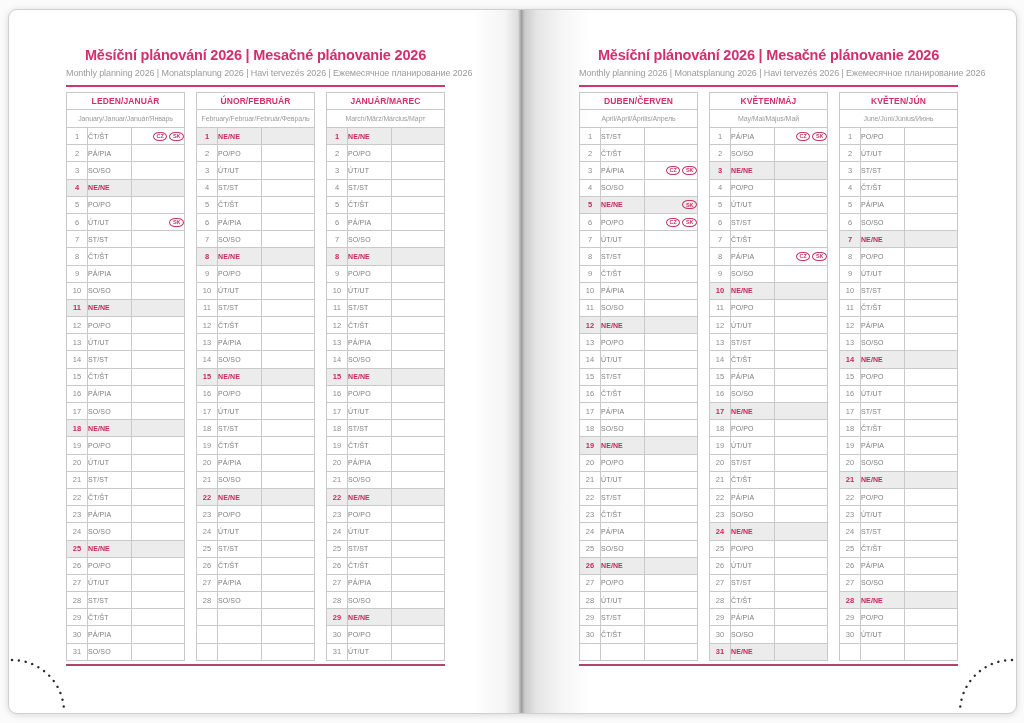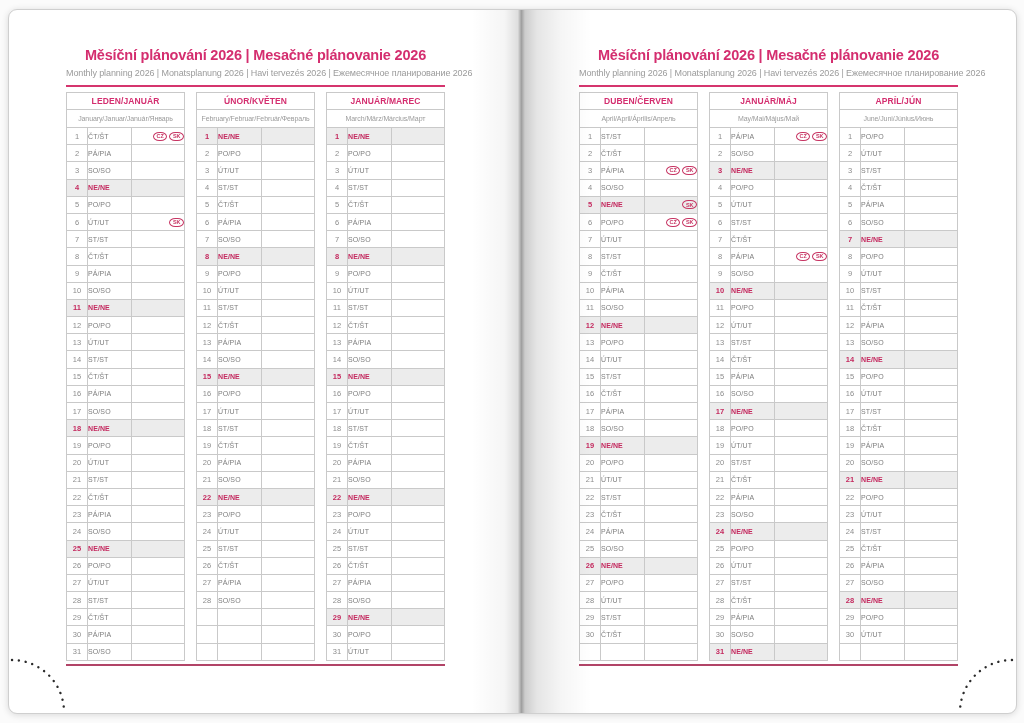--- a/index.html
+++ b/index.html
@@ -263,21 +263,21 @@
             </tbody>
           </table>
         <table class="month">
             <colgroup>
               <col class="c-num">
               <col class="c-day">
               <col class="c-note">
             </colgroup>
             <thead>
               <tr>
-                <th class="month-name" colspan="3">ÚNOR/KVĚTEN</th>
+                <th class="month-name" colspan="3">ÚNOR/FEBRUÁR</th>
               </tr>
               <tr>
                 <th class="month-sub" colspan="3">February/Februar/Február/Февраль</th>
               </tr>
             </thead>
             <tbody>
               <tr class="day-row sun">
                 <td class="num">1</td>
                 <td class="day">NE/NE</td>
                 <td class="notes"></td>
@@ -792,21 +792,21 @@
             </tbody>
           </table>
         <table class="month">
             <colgroup>
               <col class="c-num">
               <col class="c-day">
               <col class="c-note">
             </colgroup>
             <thead>
               <tr>
-                <th class="month-name" colspan="3">JANUÁR/MÁJ</th>
+                <th class="month-name" colspan="3">KVĚTEN/MÁJ</th>
               </tr>
               <tr>
                 <th class="month-sub" colspan="3">May/Mai/Május/Май</th>
               </tr>
             </thead>
             <tbody>
               <tr class="day-row">
                 <td class="num">1</td>
                 <td class="day">PÁ/PIA</td>
                 <td class="notes"><span class="badge">CZ</span><span class="badge">SK</span></td>
@@ -964,21 +964,21 @@
             </tbody>
           </table>
         <table class="month">
             <colgroup>
               <col class="c-num">
               <col class="c-day">
               <col class="c-note">
             </colgroup>
             <thead>
               <tr>
-                <th class="month-name" colspan="3">APRÍL/JÚN</th>
+                <th class="month-name" colspan="3">KVĚTEN/JÚN</th>
               </tr>
               <tr>
                 <th class="month-sub" colspan="3">June/Juni/Június/Июнь</th>
               </tr>
             </thead>
             <tbody>
               <tr class="day-row">
                 <td class="num">1</td>
                 <td class="day">PO/PO</td>
                 <td class="notes"></td>

